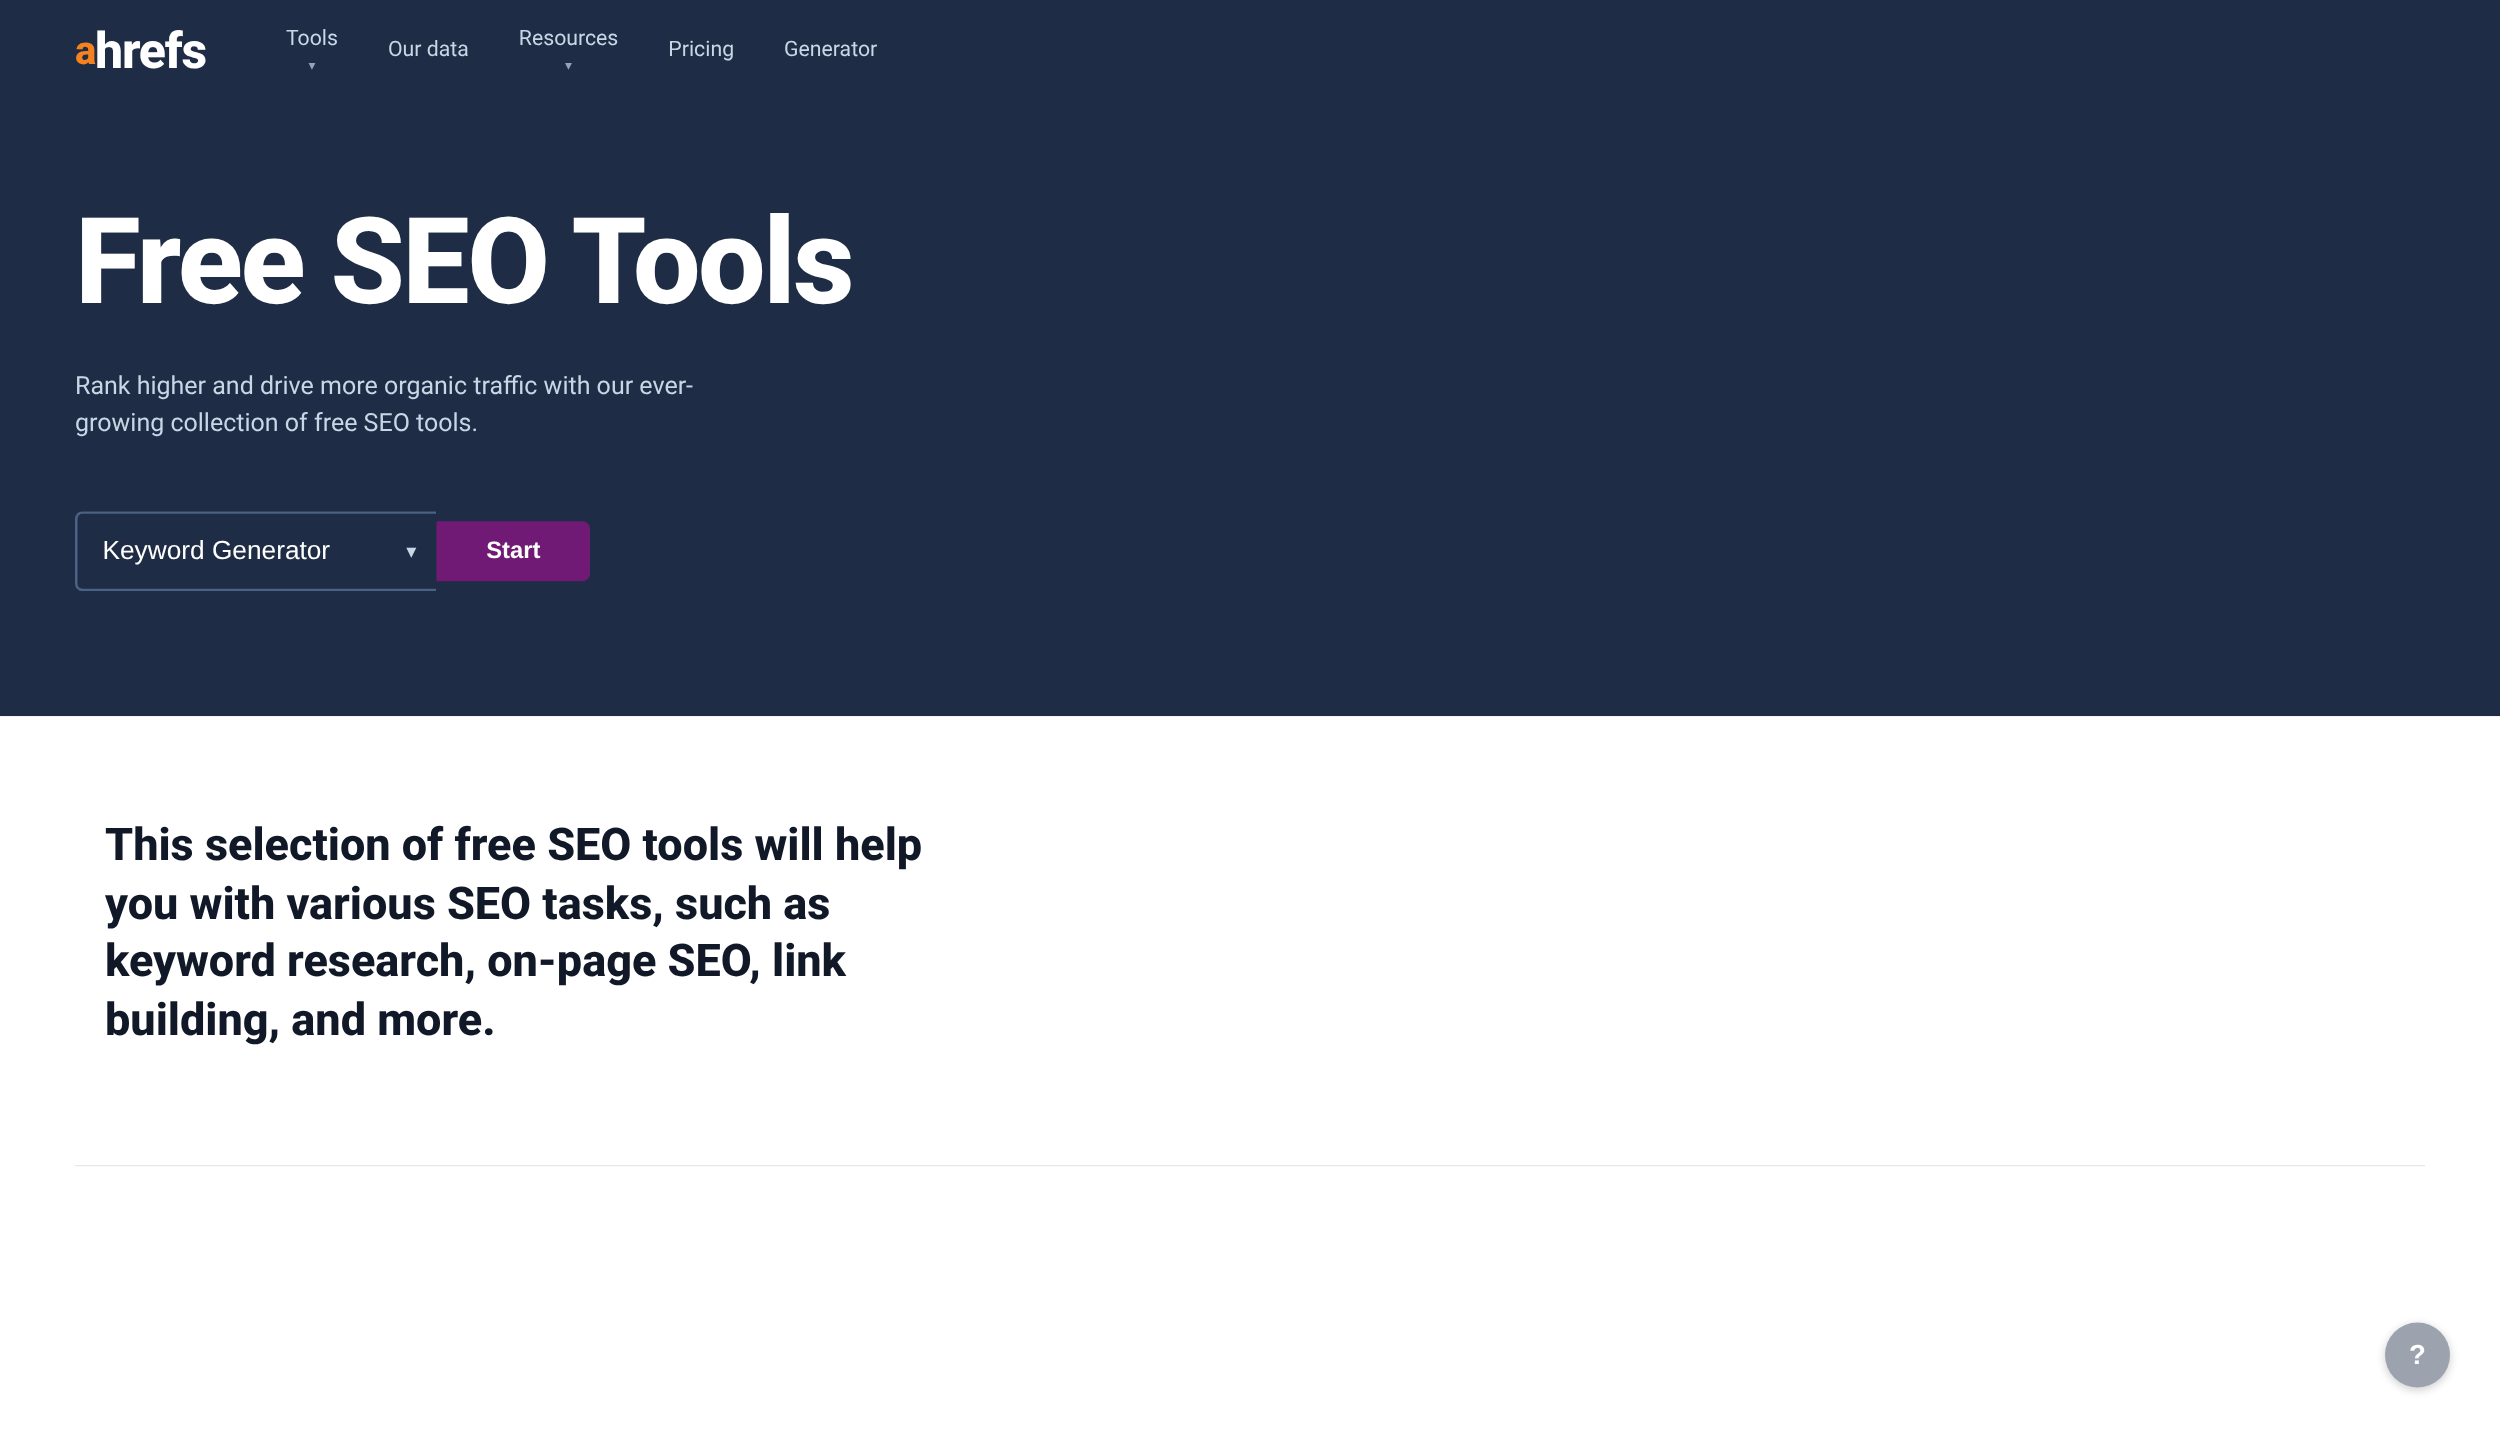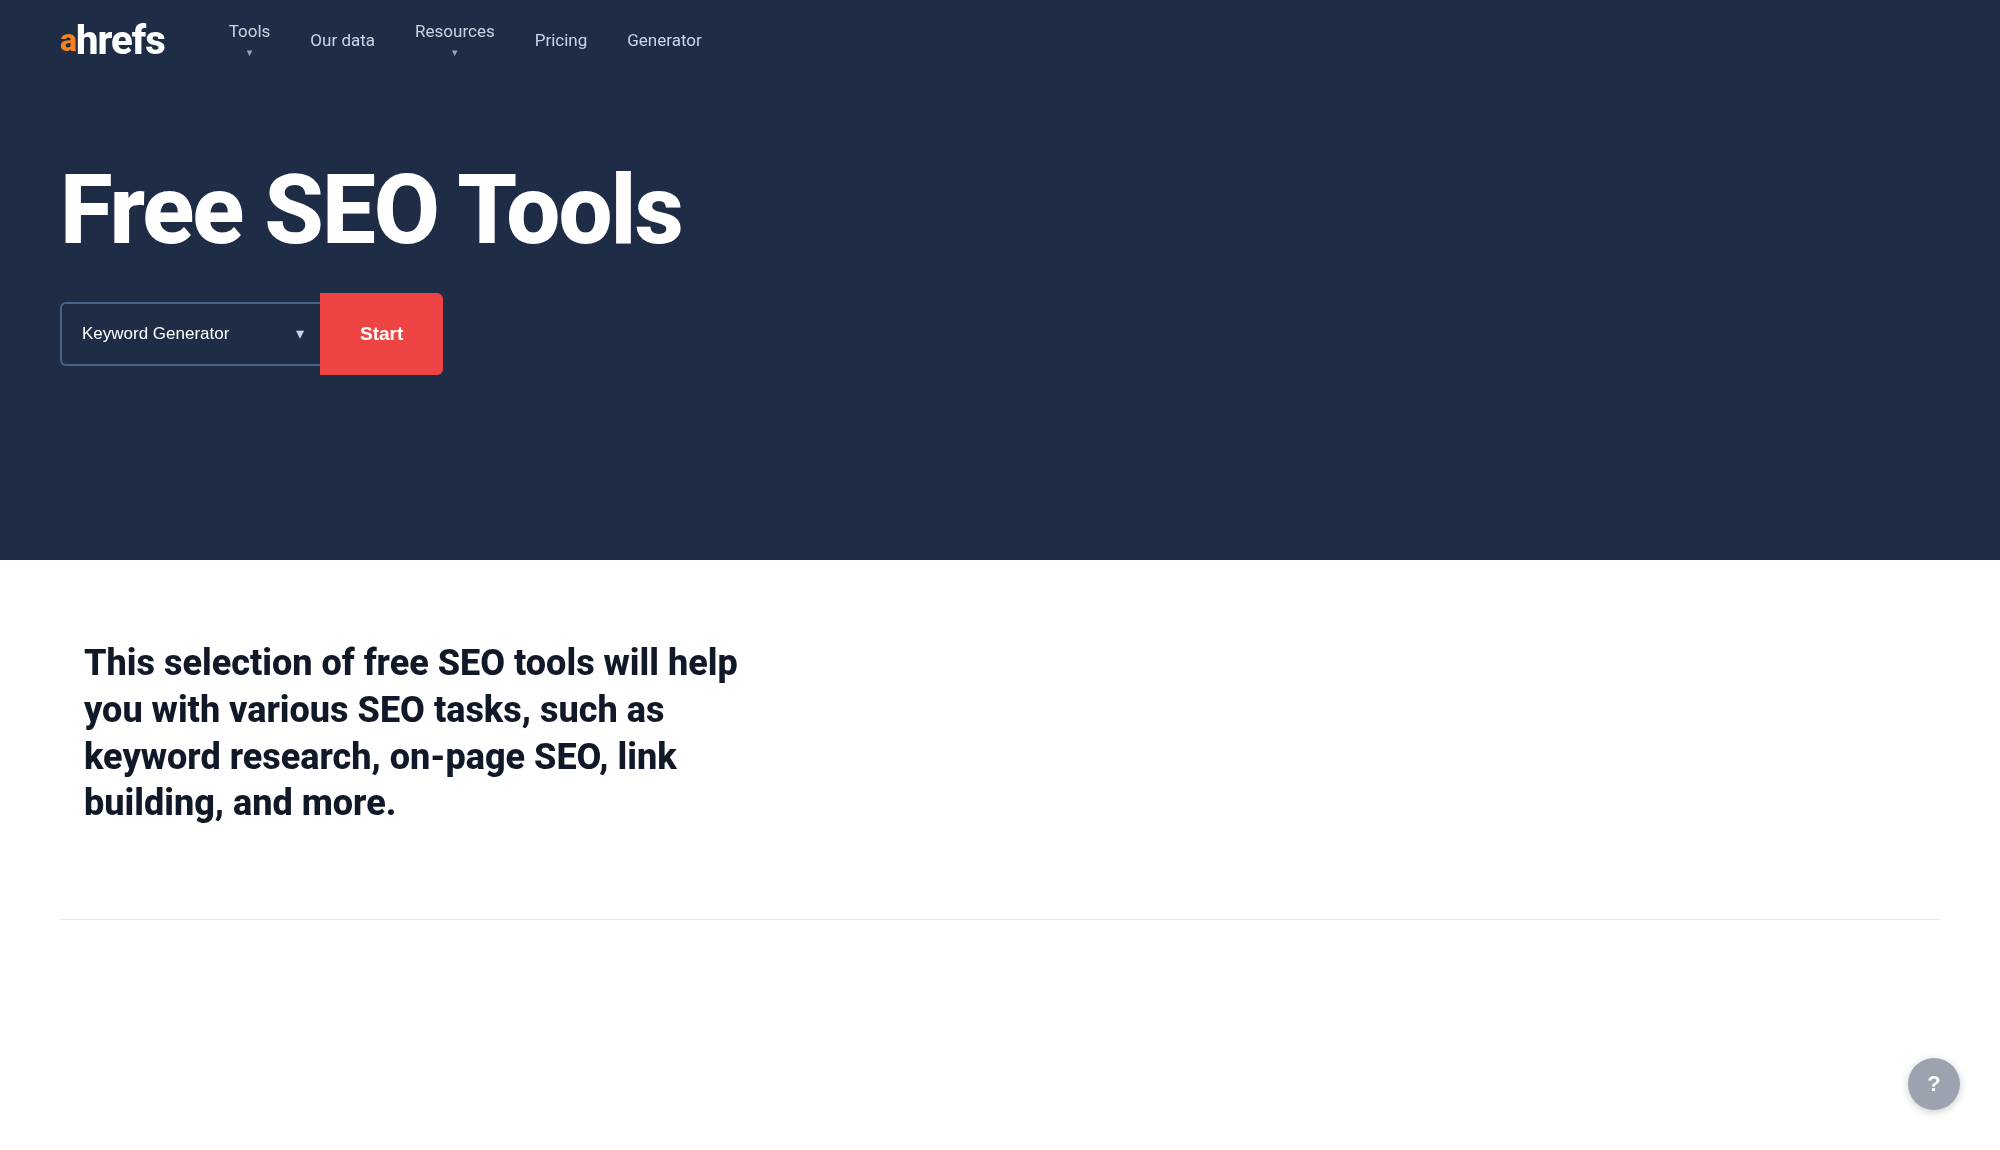--- a/index.html
+++ b/index.html
@@ -151,21 +151,21 @@
       align-items: center;
     }
 
     .tool-select-wrapper select {
       background: #1e2d45;
       color: #ffffff;
       border: 2px solid #4a6285;
       border-right: none;
       border-radius: 6px 0 0 6px;
       padding: 0 44px 0 20px;
-      font-size: 17px;
+      font-size: 21px;
       height: 64px;
       min-width: 260px;
       cursor: pointer;
       appearance: none;
       -webkit-appearance: none;
       outline: none;
     }
 
     .tool-select-wrapper::after {
       content: '▾';
@@ -187,28 +187,28 @@
       height: 64px;
       color: #333;
       outline: none;
     }
 
     .keyword-input::placeholder {
       color: #9aabbd;
     }
 
     .start-btn {
-      background: #ef4444;
+      background: #701a75;
       color: #ffffff;
       border: none;
       border-radius: 0 6px 6px 0;
       padding: 0 40px;
       font-size: 19px;
       font-weight: 700;
-      height: 82px;
+      height: 48px;
       cursor: pointer;
       white-space: nowrap;
     }
 
     
     .content-section {
       background: #ffffff;
       padding: 80px 60px 60px 60px;
       max-width: 2000px;
     }
@@ -289,20 +289,21 @@
     </a>
     <a class="nav-link" href="#">
       <span>Generator</span>
     </a>
   </div>
 
 </nav>
 
 <section class="hero">
   <h1>Free SEO Tools</h1>
+  <p class="hero-subtitle">Rank higher and drive more organic traffic with our ever-growing collection of free SEO tools.</p>
 
   <div class="search-bar">
     <div class="tool-select-wrapper">
       <select>
         <option>Keyword Generator</option>
         <option>Backlink Checker</option>
         <option>SERP Checker</option>
         <option>Website Traffic Checker</option>
         <option>Ahrefs SEO Toolbar</option>
       </select>

